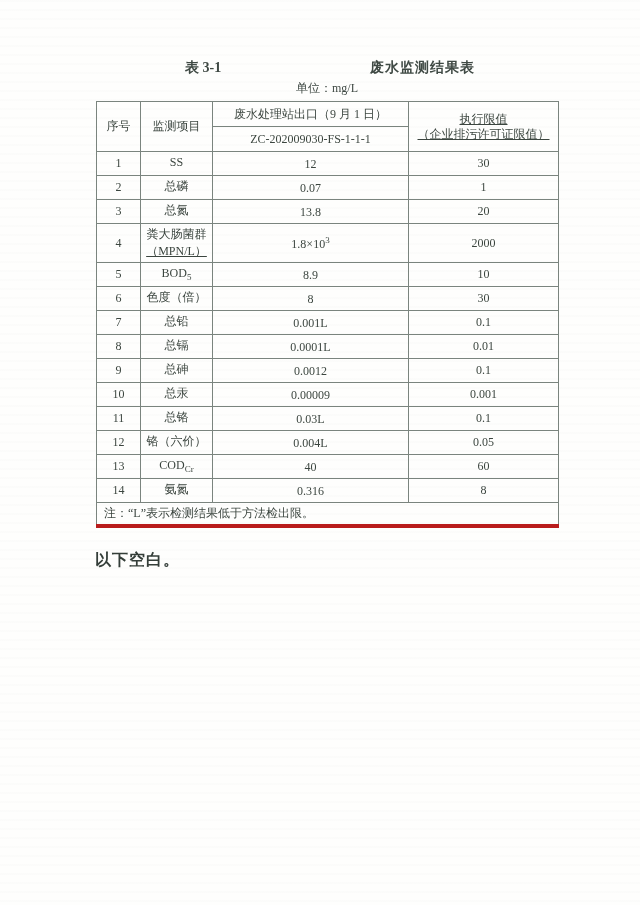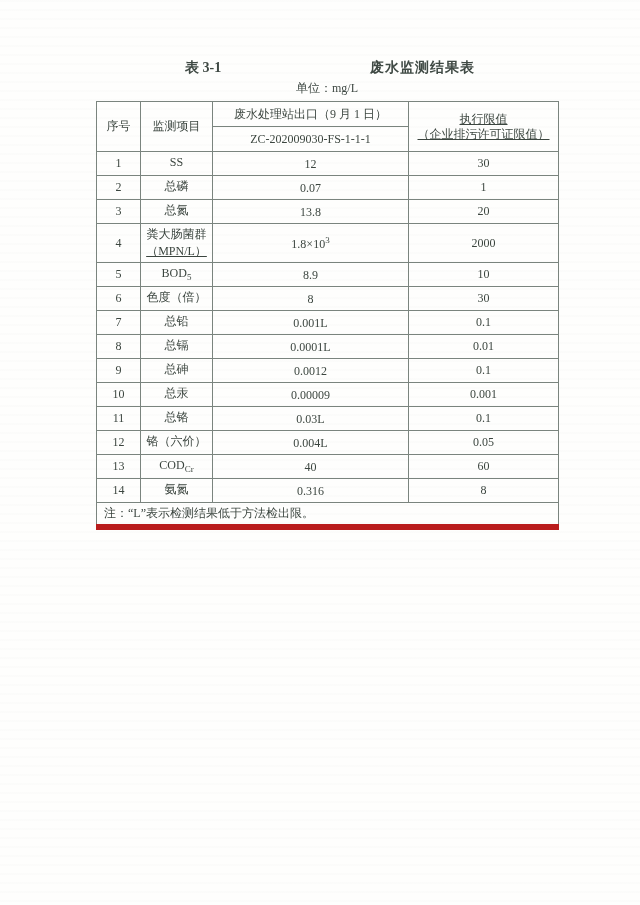--- a/index.html
+++ b/index.html
@@ -65,21 +65,21 @@
     height: 21px;
     padding: 1px 2px;
     line-height: 1.25;
   }
   table.results tr.hdr td { height: 22px; }
   table.results tr.tall td { height: 36px; }
   table.results td.notecell {
     text-align: left;
     padding-left: 7px;
     height: 19px;
-    border-bottom: 6px solid #b91c1c;
+    border-bottom: 4px solid #b91c1c;
   }
   .line2 { display: block; text-decoration: underline; }
   sub.sb { font-size: 9px; }
   sup.sp { font-size: 9px; }
 
   
   .blank-note {
     margin-left: 95px;
     margin-top: 22px;
     font-size: 16px;
@@ -206,14 +206,15 @@
         <td><span>0.316</span><sup class="sp"></sup></td>
         <td>8</td>
       </tr>
 
       <tr>
         <td class="notecell" colspan="4">注：“L”表示检测结果低于方法检出限。</td>
       </tr>
     </tbody>
   </table>
 
+  <div class="blank-note">以下空白。</div>
 
 </div>
 
 </body></html>

